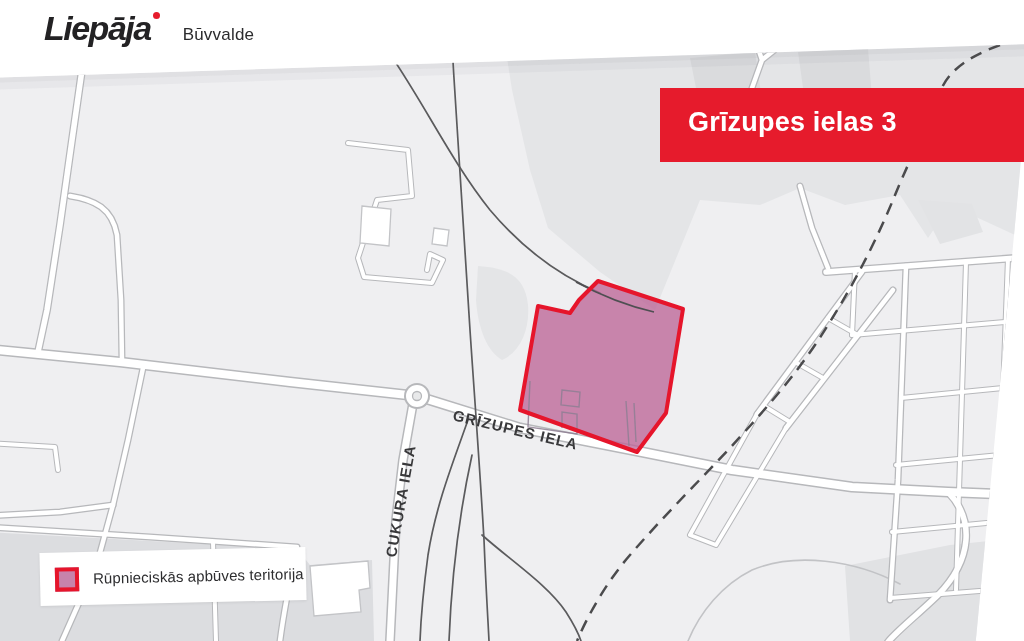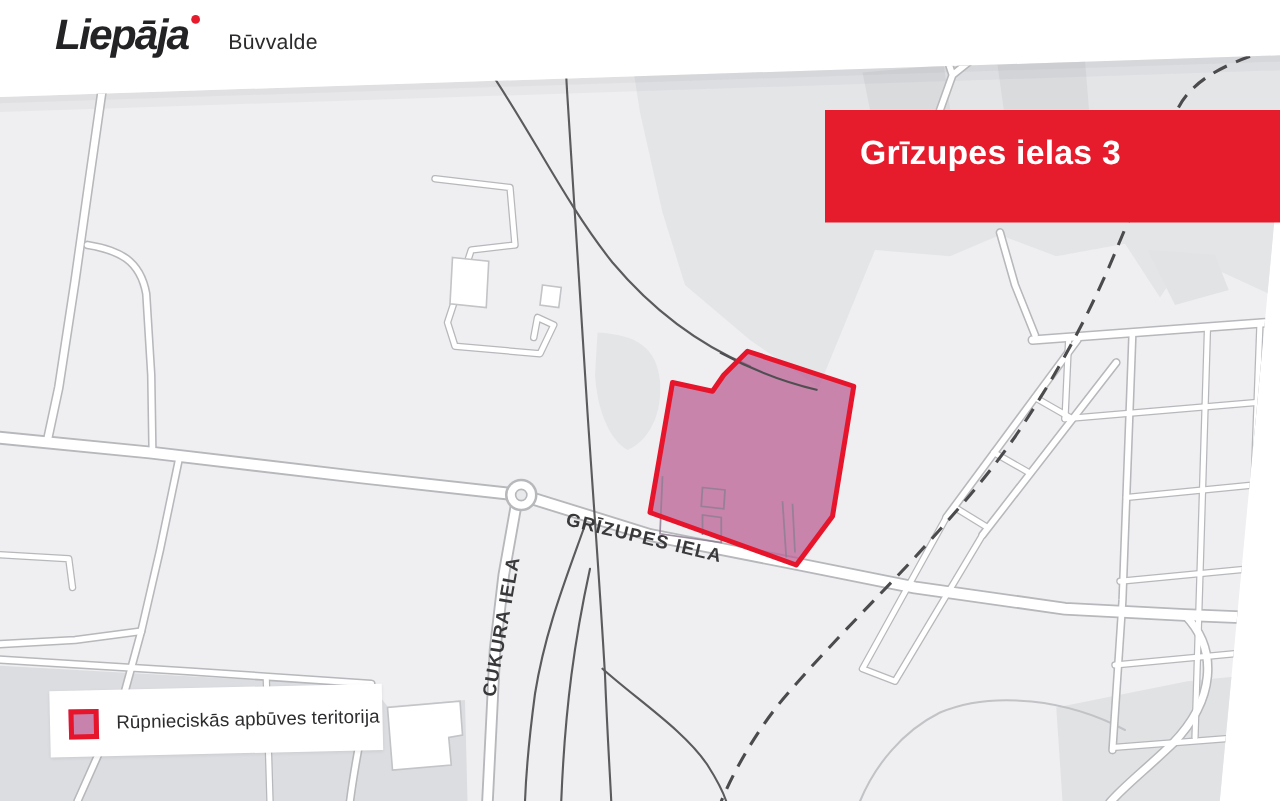--- a/index.html
+++ b/index.html
@@ -30,21 +30,21 @@
     font-size:34px;font-weight:800;font-style:italic;color:#232224;
     letter-spacing:-1.5px;line-height:1;position:relative;
   }
   .logo-dot{
     position:absolute;right:-9px;top:1px;width:7px;height:7px;border-radius:50%;
     background:#e61b2c;
   }
   .logo-sub{font-size:17px;color:#2b2b2d;margin-left:32px;letter-spacing:.2px;}
   
   .banner{
-    position:absolute;left:660px;top:88px;width:364px;height:90px;z-index:6;
+    position:absolute;left:660px;top:88px;width:364px;height:74px;z-index:6;
     background:#e61b2c;color:#ffffff;box-sizing:border-box;
     padding:17px 0 0 28px;
   }
   .banner-line{font-size:27px;font-weight:bold;line-height:34px;letter-spacing:.2px;}
   
   .legend{
     position:absolute;left:40px;top:550px;width:266px;height:53px;z-index:6;
     background:#ffffff;transform:rotate(-1.3deg);
     display:flex;align-items:center;box-sizing:border-box;padding-left:15px;
     box-shadow:0 1px 3px rgba(0,0,0,.08);

